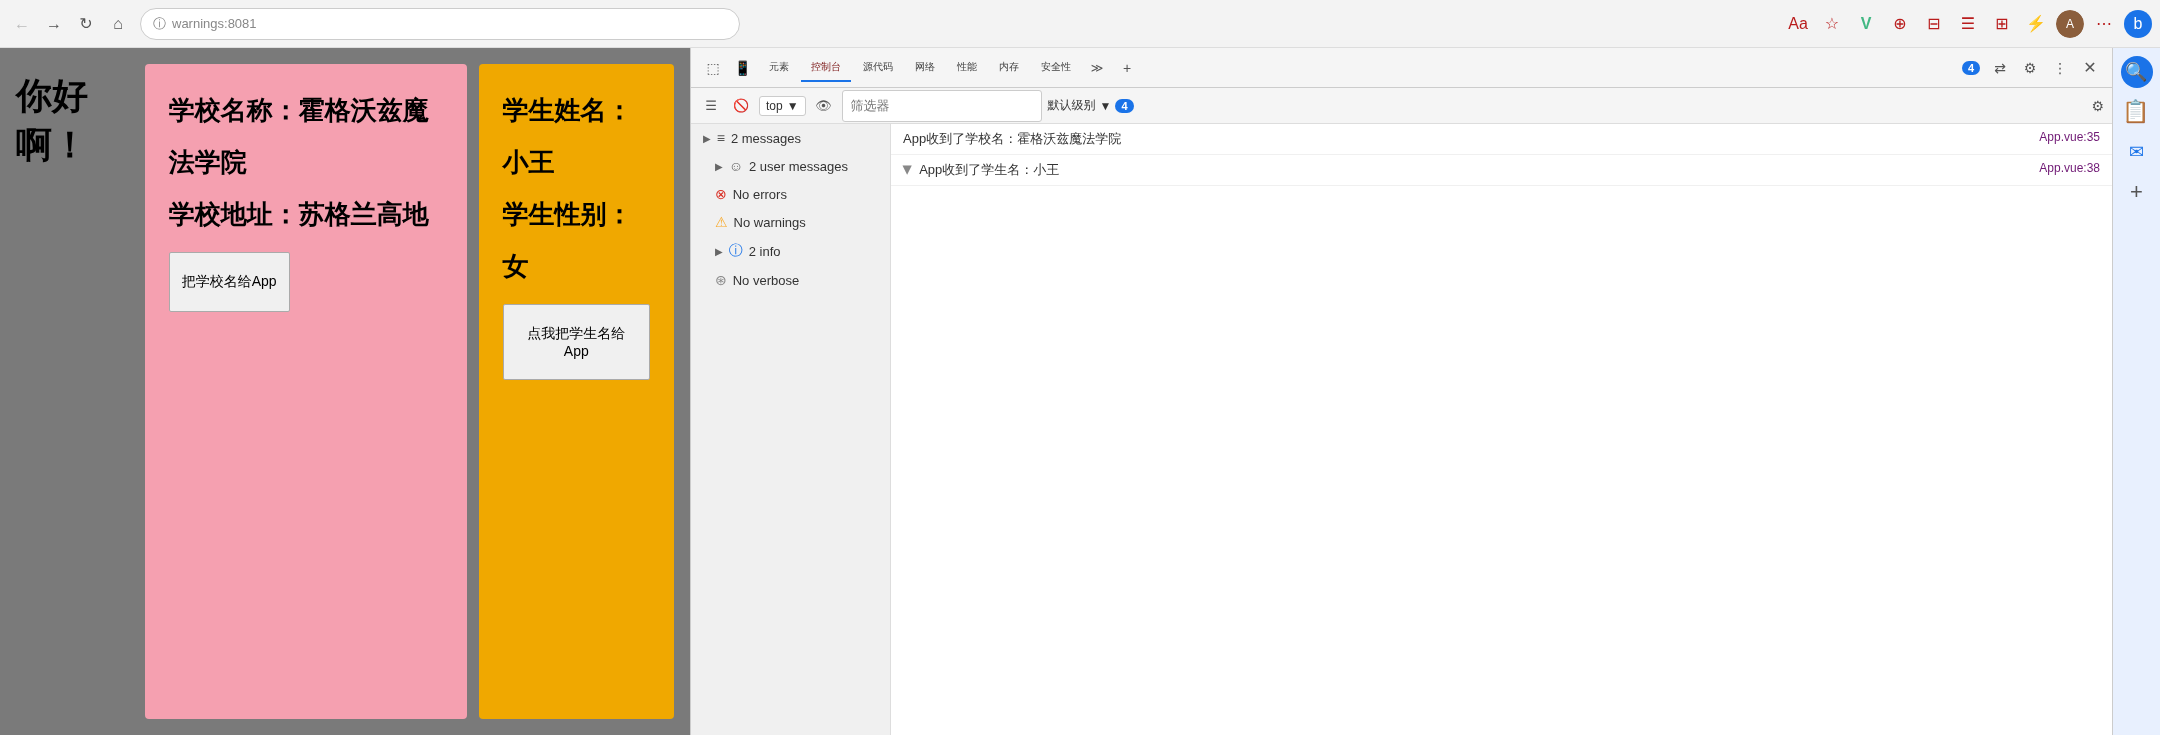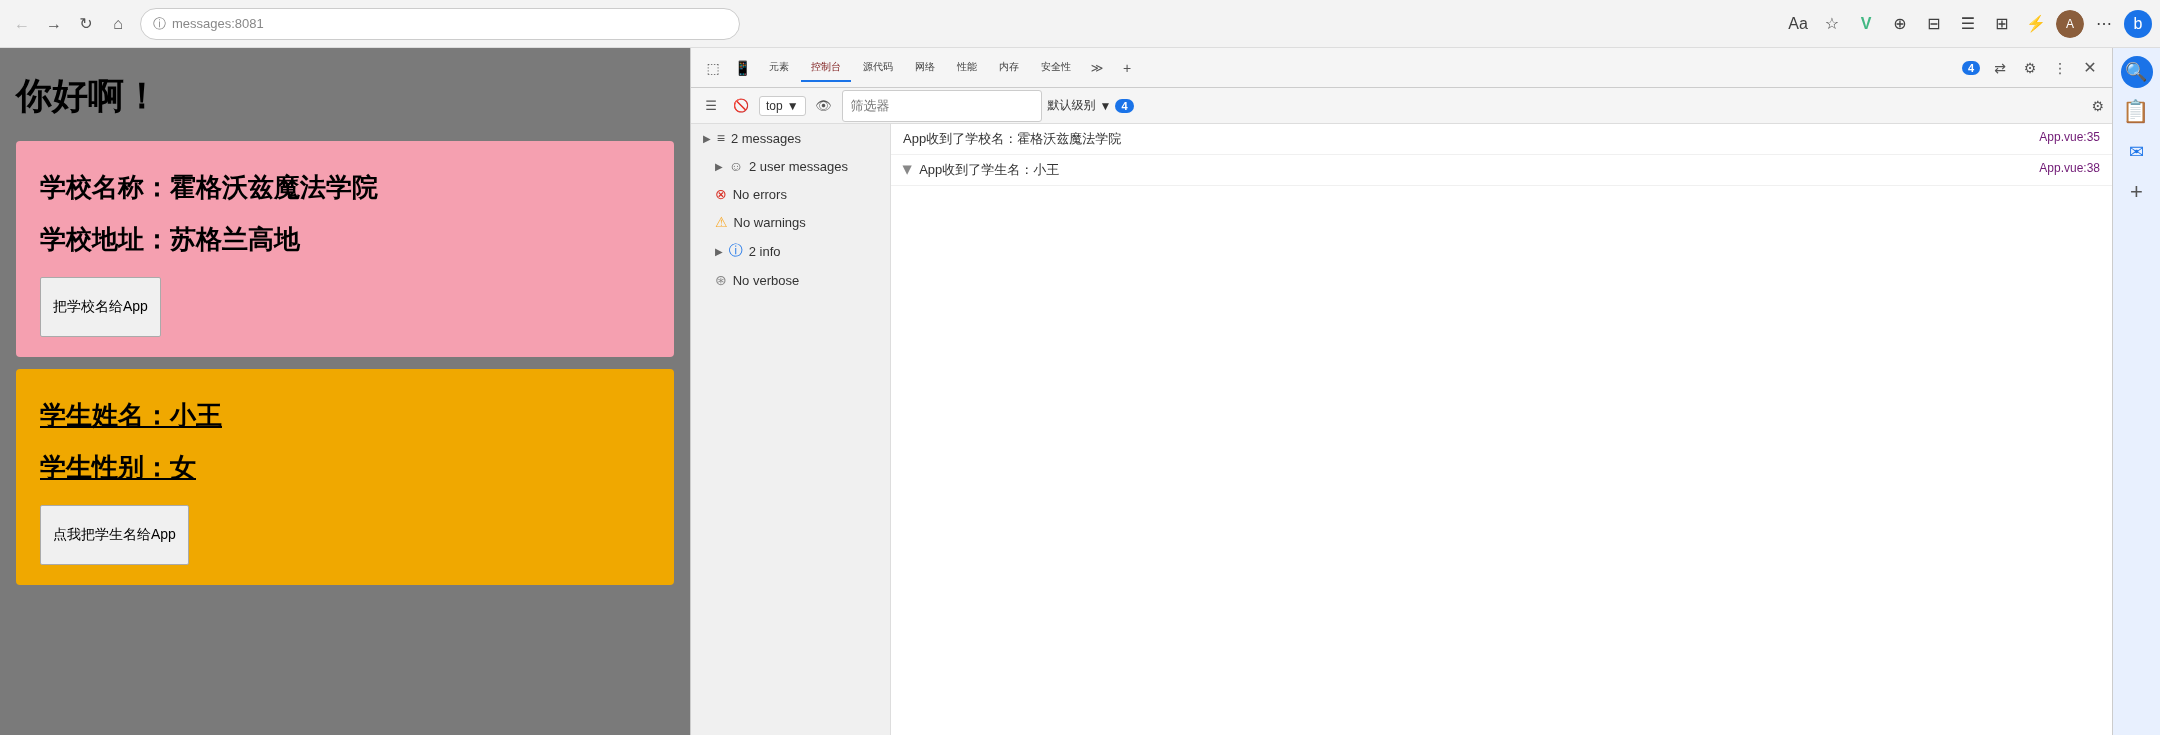--- a/index.html
+++ b/index.html
@@ -27,33 +27,33 @@
       flex: 1; max-width: 600px; height: 32px; border-radius: 16px;
       border: 1px solid #ccc; background: #fff;
       display: flex; align-items: center; padding: 0 12px; gap: 6px;
       font-size: 14px; color: #333;
     }
     .address-bar span { color: #888; font-size: 13px; }
     .browser-actions { display: flex; align-items: center; gap: 6px; margin-left: auto; }
     .browser-icon-btn {
       width: 28px; height: 28px; border: none; background: transparent;
       cursor: pointer; display: flex; align-items: center; justify-content: center;
-      border-radius: 50%; color: #404040; font-size: 16px;
+      border-radius: 50%; color: #b91c1c; font-size: 16px;
     }
 
     
     .main-area { display: flex; flex: 1; overflow: hidden; }
 
     
     .browser-viewport {
       width: 690px;
       flex-shrink: 0;
       background: #7a7a7a;
       display: flex;
-      flex-direction: column;
+      flex-direction: row;
       padding: 16px;
       gap: 12px;
       overflow-y: auto;
     }
     .page-title {
       font-size: 36px;
       font-weight: 900;
       color: #000;
       padding: 8px 0;
     }
@@ -75,21 +75,20 @@
       border: 1px solid #aaa;
       border-radius: 2px;
       font-size: 14px;
       cursor: pointer;
       font-family: 'Microsoft YaHei', Arial, sans-serif;
     }
     .student-card {
       background: #f0a800;
       padding: 20px 24px;
       border-radius: 4px;
-      text-decoration: underline;
     }
     .student-info {
       font-size: 26px;
       font-weight: 700;
       color: #000;
       line-height: 2;
     }
 
     
     .devtools-panel {
@@ -250,21 +249,21 @@
 
 <div class="browser-chrome">
   <div class="nav-buttons">
     <button class="nav-btn disabled">←</button>
     <button class="nav-btn">→</button>
     <button class="nav-btn">↻</button>
     <button class="nav-btn">⌂</button>
   </div>
   <div class="address-bar">
     <span>ⓘ</span>
-    <span>messages:8081</span>
+    <span>warnings:8081</span>
   </div>
   <div class="browser-actions">
     <button class="browser-icon-btn">Aa</button>
     <button class="browser-icon-btn">☆</button>
     <button class="browser-icon-btn" style="color:#42b883; font-weight:bold;">V</button>
     <button class="browser-icon-btn">⊕</button>
     <button class="browser-icon-btn">⊟</button>
     <button class="browser-icon-btn">☰</button>
     <button class="browser-icon-btn">⊞</button>
     <button class="browser-icon-btn">⚡</button>

